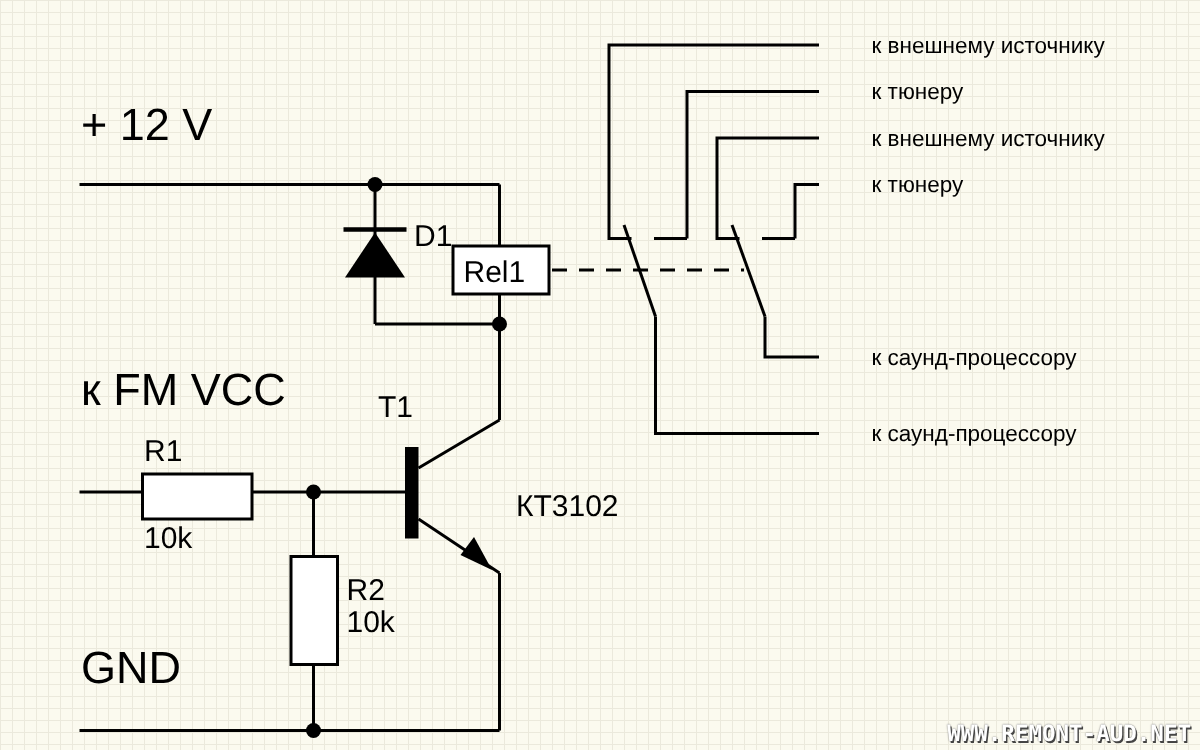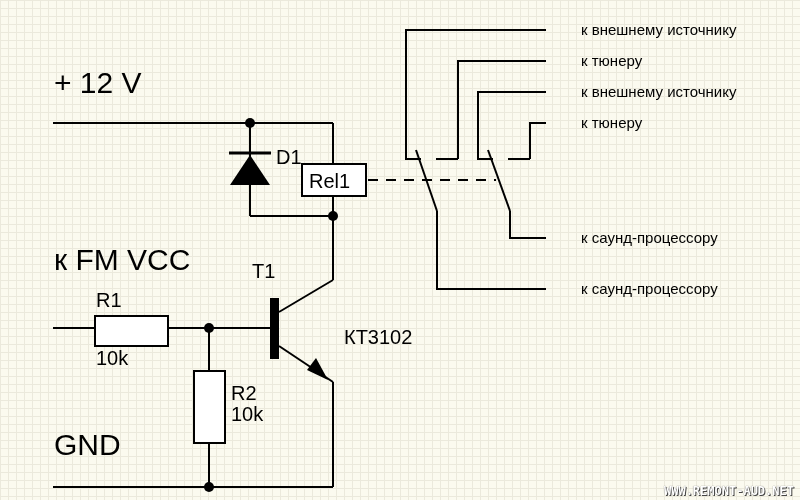--- a/index.html
+++ b/index.html
@@ -15,21 +15,21 @@
   }
   #schematic { position: absolute; left: 0; top: 0; }
   .wire { stroke: #000; stroke-width: 2; fill: none; }
   .dash { stroke: #000; stroke-width: 2; fill: none; stroke-dasharray: 10 8; }
   .box { stroke: #000; stroke-width: 2; fill: #ffffff; }
   .dot { fill: #000; }
   .big { font-size: 30px; fill: #000; }
   .mid { font-size: 20px; fill: #000; }
   .side { font-size: 15px; fill: #000; }
   .wm { position: absolute; right: 6px; bottom: 2px; font-family: "DejaVu Sans Mono", monospace;
-        font-size: 12px; font-weight: bold; color: #ffffff; text-shadow: 0 0 1px #555, 1px 1px 0 #444; letter-spacing: 0px; }
+        font-size: 15px; font-weight: bold; color: #ffffff; text-shadow: 0 0 1px #555, 1px 1px 0 #444; letter-spacing: 0px; }
 </style>
 </head>
 <body>
 
 <svg id="schematic" width="800" height="500" viewBox="0 0 800 500">
 
   <line class="wire" x1="53" y1="123" x2="333" y2="123"></line>
   <line class="wire" x1="333" y1="123" x2="333" y2="164"></line>
   <circle class="dot" cx="250" cy="123" r="5"></circle>
 

